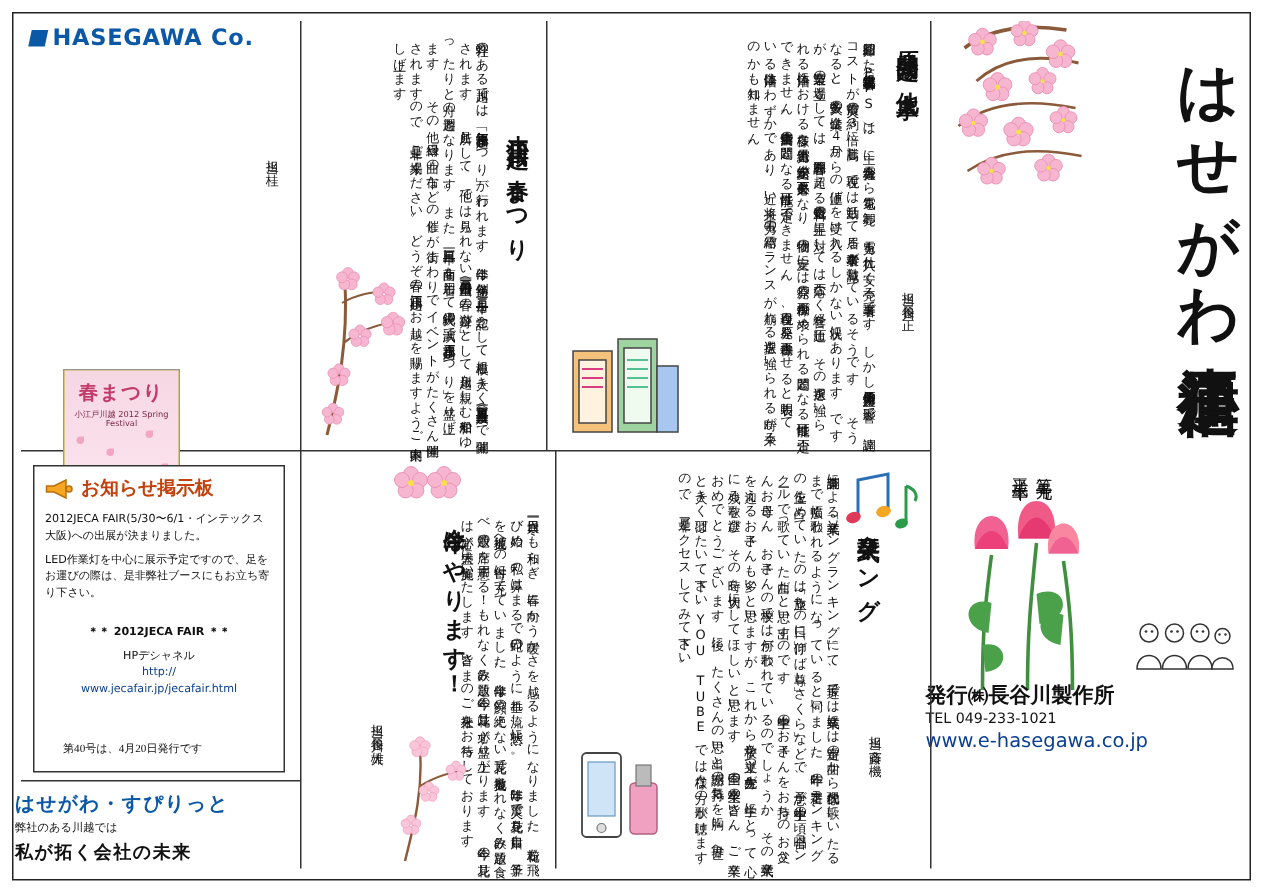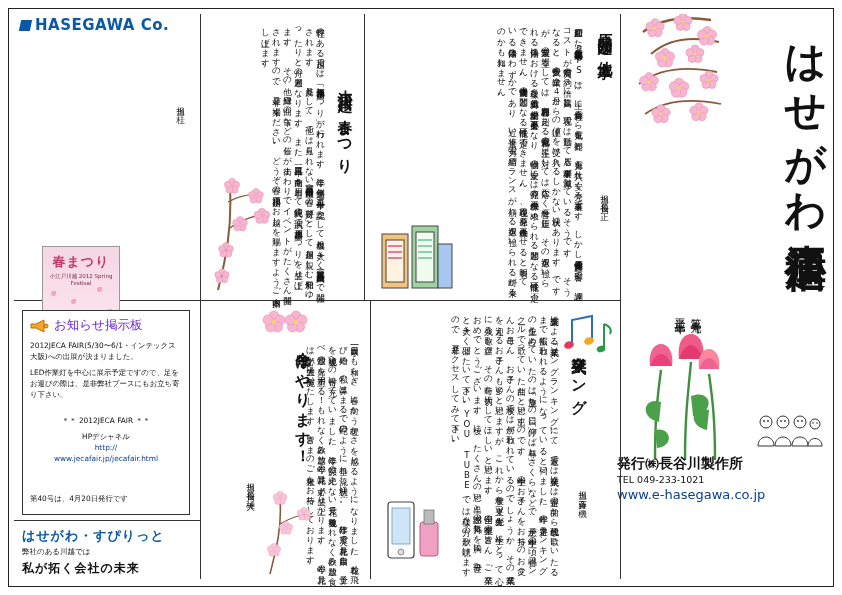--- a/index.html
+++ b/index.html
@@ -93,31 +93,31 @@
   }
   
   .notice{
     position:absolute;left:22px;top:310px;width:168px;height:205px;
     border:1px solid #333;box-sizing:border-box;background:#fff;
   }
   .notice-hd{
     display:flex;align-items:center;gap:5px;
     padding:6px 6px 2px 6px;
   }
-  .notice-hd .t{font-size:12.5px;font-weight:normal;color:#6d28d9;}
+  .notice-hd .t{font-size:12.5px;font-weight:bold;color:#c2410c;}
   .notice-body{font-size:7.4px;line-height:1.5;padding:4px 7px;color:#111;}
   .notice-body p{margin:0 0 5px 0;}
   .notice-center{text-align:center;}
   .notice-link{color:#0b3f8f;}
   .notice-foot{
     font-size:7.4px;padding:2px 7px;color:#111;
   }
   
   .slogan{
-    position:absolute;left:22px;top:527px;width:168px;height:52px;
+    position:absolute;left:10px;top:527px;width:168px;height:52px;
   }
   .slogan .l1{font-size:13px;font-weight:bold;color:#0b58a6;letter-spacing:1px;}
   .slogan .l2{font-size:7.5px;color:#111;margin:2px 0 3px 0;}
   .slogan .l3{font-size:12px;font-weight:bold;color:#111;letter-spacing:1px;}
   
   .photo{
     position:absolute;left:24px;top:150px;width:76px;height:112px;
     border:1px solid #999;background:#fde047;overflow:hidden;
   }
   .ph-sky{position:absolute;inset:0;background:linear-gradient(#f6d7e4,#fde9f1);}
@@ -414,26 +414,26 @@
     <div class="notice-hd">
       <svg width="20" height="16" viewBox="0 0 20 16">
         <path d="M2 6 H7 L15 2 V14 L7 10 H2 Z" fill="#f5a623" stroke="#b8700f" stroke-width="1"></path>
         <circle cx="17" cy="8" r="2" fill="#f5a623" stroke="#b8700f" stroke-width="1"></circle>
       </svg>
       <span class="t">お知らせ掲示板</span>
     </div>
     <div class="notice-body">
       <p>2012JECA FAIR(5/30〜6/1・インテックス大阪)への出展が決まりました。</p>
       <p>LED作業灯を中心に展示予定ですので、足をお運びの際は、是非弊社ブースにもお立ち寄り下さい。</p>
-      <p class="notice-center" style="margin-top:14px;">＊＊ 2012JECA FAIR ＊＊</p>
+      <p class="notice-center" style="margin-top:14px;font-weight:bold;">＊＊ 2012JECA FAIR ＊＊</p>
       <p class="notice-center" style="margin:0;">HPデシャネル</p>
       <p class="notice-center notice-link" style="margin:0;">http://</p>
       <p class="notice-center notice-link" style="margin:0;">www.jecafair.jp/jecafair.html</p>
     </div>
-    <div class="notice-foot" style="position:absolute;left:0;bottom:8px;">第40号は、4月20日発行です</div>
+    <div class="notice-foot" style="position:absolute;left:12px;bottom:8px;font-family:Liberation Serif, serif;">第40号は、4月20日発行です</div>
   </div>
 
   <div class="slogan">
     <div class="l1">はせがわ・すぴりっと</div>
     <div class="l2">弊社のある川越では</div>
     <div class="l3">私が拓く会社の未来</div>
   </div>
 
   <div class="col" style="left:208px;top:306px;width:156px;height:272px;">
     <svg class="illus" style="left:52px;top:2px;width:52px;height:26px;" viewBox="0 0 52 26">

